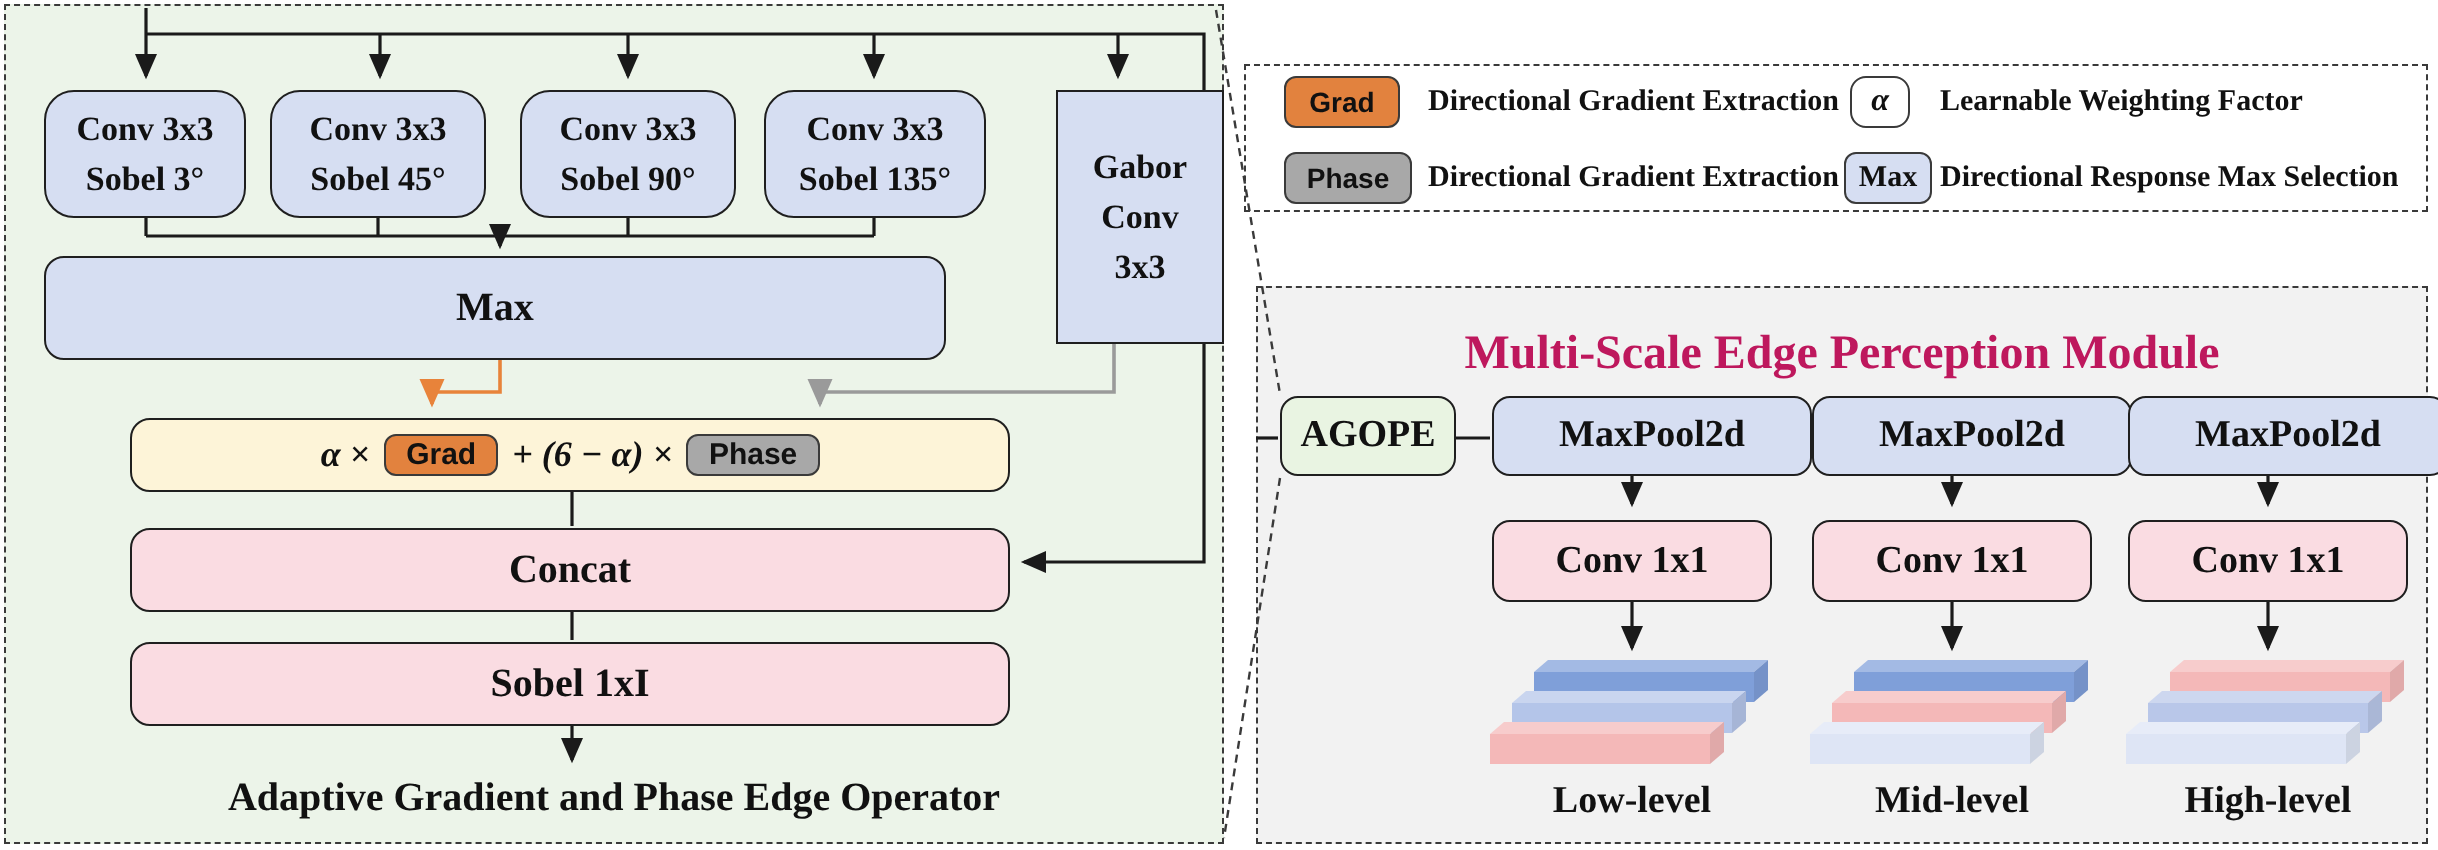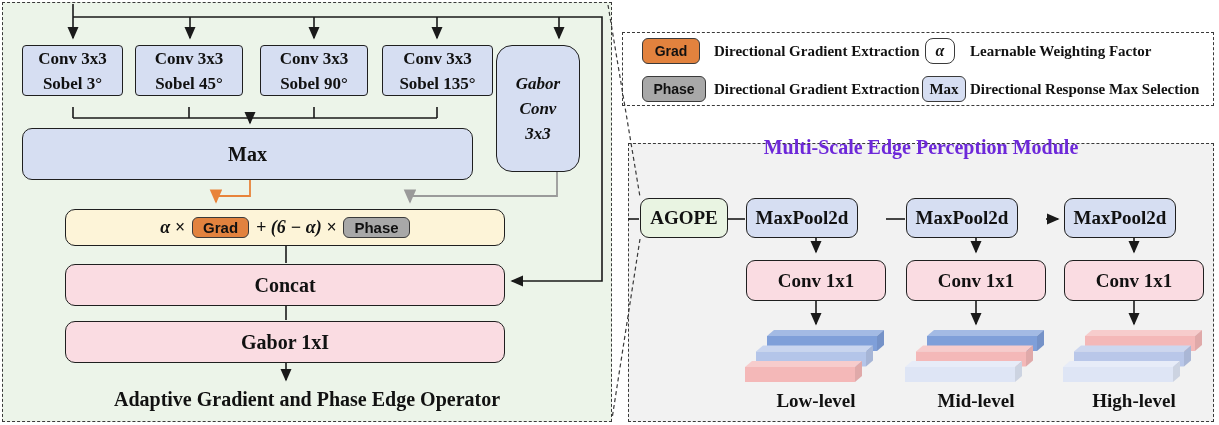--- a/index.html
+++ b/index.html
@@ -14,43 +14,43 @@
   
   svg.overlay{position:absolute;left:0;top:0;z-index:5;pointer-events:none;}
   
   .box{position:absolute;box-sizing:border-box;border:1.5px solid #1f1f1f;z-index:10;
        display:flex;flex-direction:column;align-items:center;justify-content:center;
        font-weight:700;color:#111;text-align:center;}
   .blue{background:#d6def2;}
   .pink{background:#fadce2;}
   .yellow{background:#fdf4d8;}
   .greenbox{background:#e9f4e2;}
-  .sobel{width:101px;height:51px;top:45px;border-radius:4px;font-size:17px;line-height:25px;text-align:right;}
-  .gabor{left:496px;top:45px;width:84px;height:127px;border-radius:16px;font-size:17px;line-height:25px;font-style:italic;}
+  .sobel{width:101px;height:64px;top:45px;border-radius:15px;font-size:17px;line-height:25px;text-align:right;}
+  .gabor{left:528px;top:45px;width:84px;height:127px;border-radius:0;font-size:17px;line-height:25px;}
   .maxbox{left:22px;top:128px;width:451px;height:52px;border-radius:10px;font-size:20px;}
   .eqbox{left:65px;top:209px;width:440px;height:37px;border-radius:10px;flex-direction:row;gap:7px;
          font-size:18px;font-style:italic;}
   .chip{display:inline-block;border:1.5px solid #3a3a3a;border-radius:6px;padding:1px 10px;
         font-family:"Liberation Sans","DejaVu Sans",sans-serif;font-style:normal;font-weight:700;
         font-size:15px;color:#111;}
   .chip-grad{background:#e2823e;}
   .chip-phase{background:#a8a8a8;}
   .wide-pink{left:65px;top:264px;width:440px;height:42px;border-radius:10px;font-size:20px;}
   .wide-pink2{left:65px;top:321px;width:440px;height:42px;border-radius:10px;font-size:20px;}
   .agope-title{left:2px;top:388px;width:610px;text-align:center;font-weight:700;font-size:20px;color:#111;z-index:10;}
   
   .lchip{position:absolute;box-sizing:border-box;border:1.5px solid #3a3a3a;border-radius:6px;z-index:10;
          display:flex;align-items:center;justify-content:center;font-weight:700;color:#111;}
   .ltext{position:absolute;z-index:10;font-weight:700;font-size:15px;color:#111;line-height:26px;}
   .lc-sans{font-family:"Liberation Sans","DejaVu Sans",sans-serif;font-size:14px;}
   .lc-alpha{font-style:italic;font-size:16px;background:#fff;border-radius:8px;}
   .lc-max{background:#d6def2;font-size:15px;}
   
-  .mepm-title{left:628px;top:136px;width:586px;text-align:center;font-weight:700;font-size:20px;color:#6d28d9;z-index:10;position:absolute;}
-  .mp{top:198px;width:112px;height:40px;border-radius:9px;font-size:19px;}
+  .mepm-title{left:628px;top:164px;width:586px;text-align:center;font-weight:700;font-size:24px;color:#be185d;z-index:10;position:absolute;}
+  .mp{top:198px;width:160px;height:40px;border-radius:9px;font-size:19px;}
   .agopebox{left:640px;top:198px;width:88px;height:40px;border-radius:9px;font-size:19px;}
   .cv{top:260px;width:140px;height:41px;border-radius:9px;font-size:19px;}
   .bars{position:absolute;top:330px;width:145px;height:52px;z-index:10;}
   .lvl{position:absolute;top:390px;width:150px;text-align:center;font-weight:700;font-size:19px;color:#111;z-index:10;}
 </style>
 </head>
 <body>
 
 <div class="canvas">
 
@@ -130,21 +130,21 @@
   <div class="box yellow eqbox">
     <span>α ×</span>
     <span class="chip chip-grad">Grad</span>
     <span>+ (6 − α) ×</span>
     <span class="chip chip-phase">Phase</span>
   </div>
   <div class="box pink wide-pink">
     <span>Concat</span>
   </div>
   <div class="box pink wide-pink2">
-    <span>Gabor 1xI</span>
+    <span>Sobel 1xI</span>
   </div>
   <div class="abs agope-title">Adaptive Gradient and Phase Edge Operator</div>
 
   <div class="lchip chip-grad lc-sans" style="left:642px;top:38px;width:58px;height:26px;">Grad</div>
   <div class="ltext" style="left:714px;top:38px;">Directional Gradient Extraction</div>
   <div class="lchip lc-alpha" style="left:925px;top:38px;width:30px;height:26px;">α</div>
   <div class="ltext" style="left:970px;top:38px;">Learnable Weighting Factor</div>
   <div class="lchip chip-phase lc-sans" style="left:642px;top:76px;width:64px;height:26px;">Phase</div>
   <div class="ltext" style="left:714px;top:76px;">Directional Gradient Extraction</div>
   <div class="lchip lc-max" style="left:922px;top:76px;width:44px;height:26px;">Max</div>

